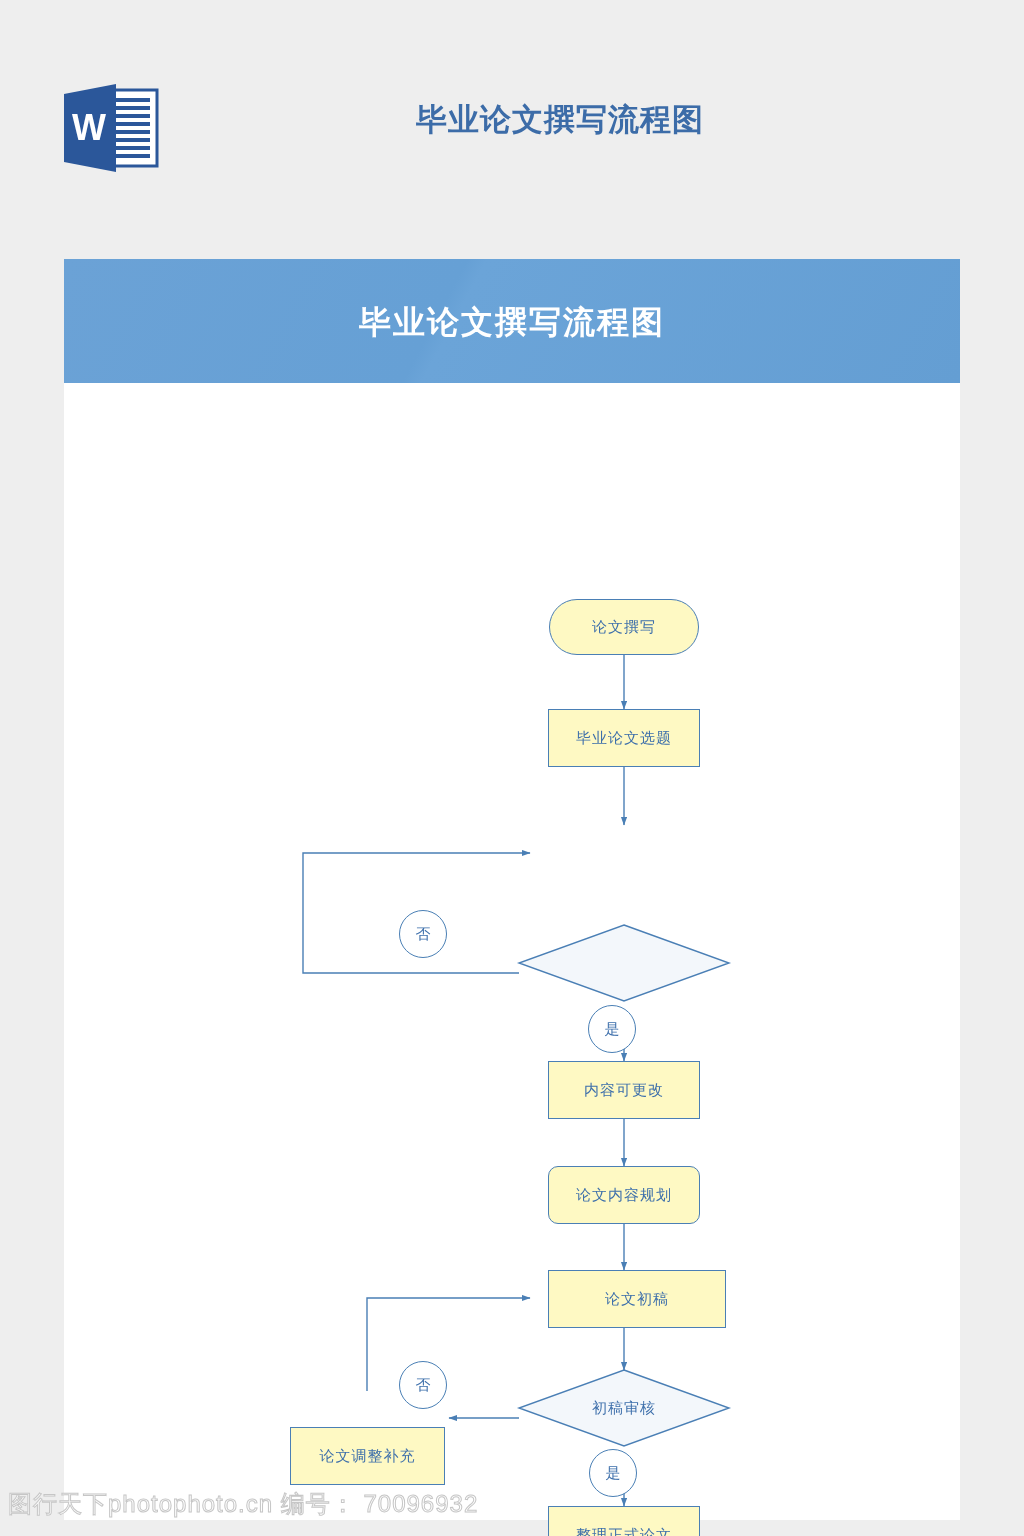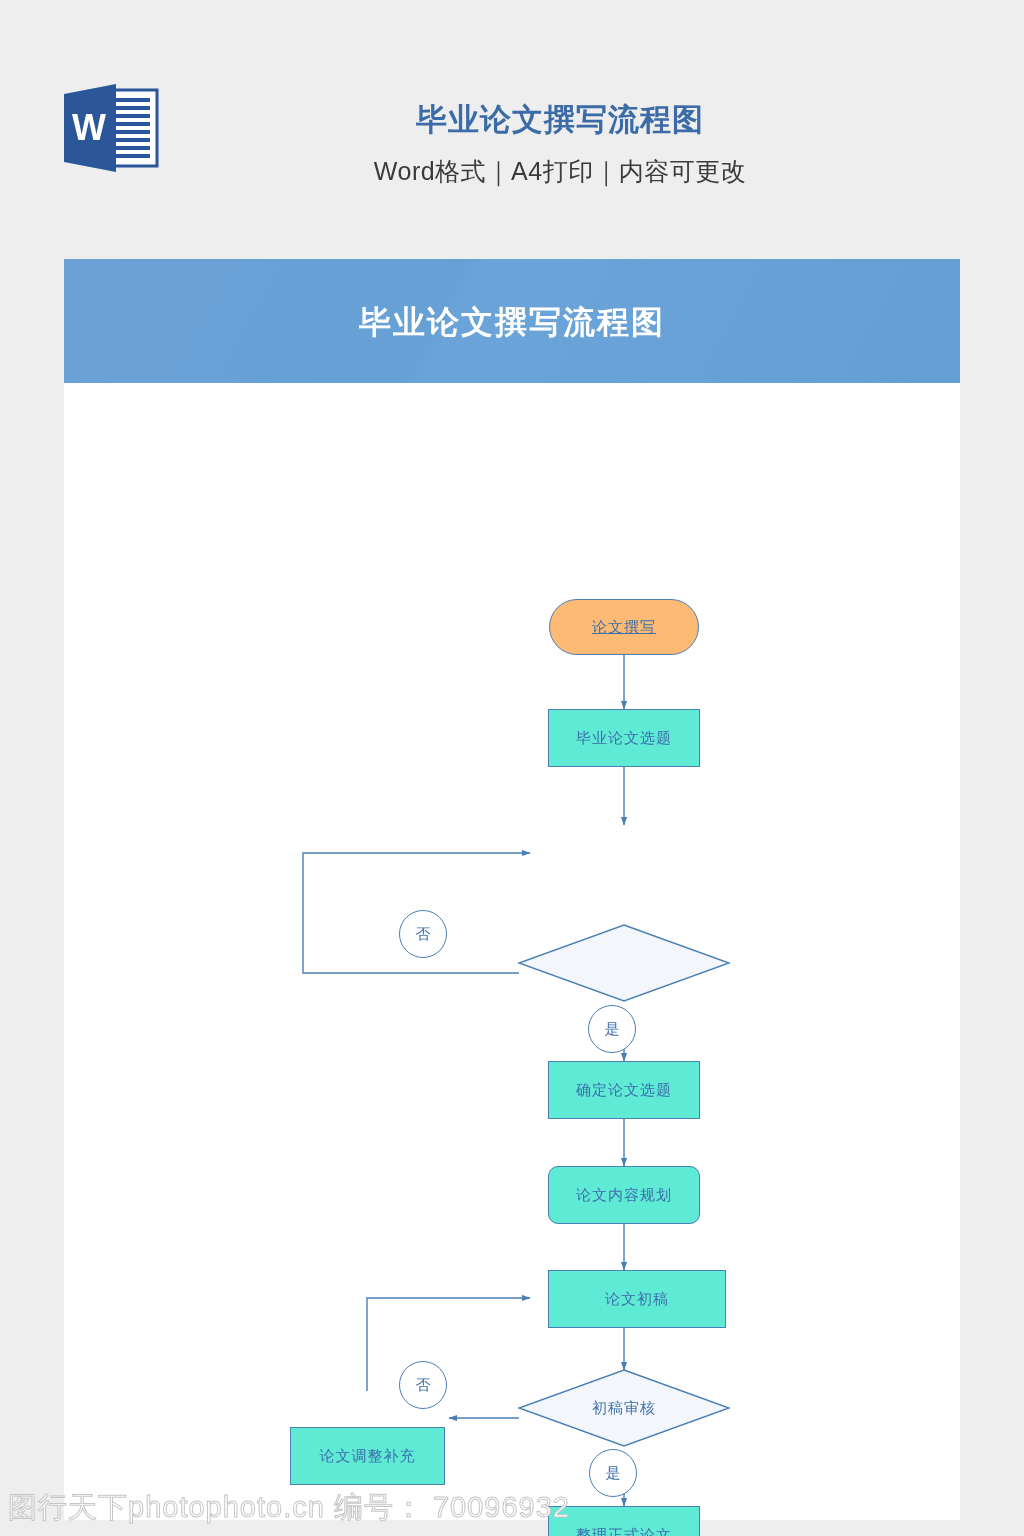--- a/index.html
+++ b/index.html
@@ -47,39 +47,39 @@
     position:absolute;left:0;top:124px;width:896px;height:1137px;
   }
   #flow-svg{position:absolute;left:0;top:0;}
   .node{
     position:absolute;
     display:flex;align-items:center;justify-content:center;
     color:#3d6fab;font-size:15px;letter-spacing:1px;
     box-sizing:border-box;
   }
   .node.process{
-    border:1.4px solid #4a7fb5;background:#5eead4;
+    border:1.4px solid #4a7fb5;background:#fef9c3;
   }
   .node.terminator{
-    border:1.4px solid #4a7fb5;background:#fdba74;border-radius:999px;text-decoration:underline;
+    border:1.4px solid #4a7fb5;background:#fef9c3;border-radius:999px;
   }
   .node.decision-label{
     background:transparent;border:none;pointer-events:none;
   }
   .yn-badge{
     position:absolute;
     width:46px;height:46px;border-radius:50%;
     border:1.3px solid #4a7fb5;background:#ffffff;
     display:flex;align-items:center;justify-content:center;
     color:#3d6fab;font-size:15px;
   }
   
   #footer-watermark{
     position:absolute;left:8px;top:1488px;
-    font-size:29px;letter-spacing:1px;
+    font-size:24px;letter-spacing:1px;
     color:#ffffff;
     -webkit-text-stroke:1px #c6c6c6;
     white-space:nowrap;
   }
 </style>
 </head>
 <body>
 
 <div id="promo-header">
 
@@ -97,21 +97,20 @@
         <rect x="54" y="66" width="38" height="4"></rect>
         <rect x="54" y="74" width="38" height="4"></rect>
       </g>
 
       <path d="M6 14 L58 4 L58 92 L6 82 Z" fill="#2b579a"></path>
       <text x="31" y="60" font-family="'Liberation Sans',sans-serif" font-size="36" font-weight="bold" fill="#ffffff" text-anchor="middle">W</text>
     </svg>
   </div>
 
   <div id="promo-title">毕业论文撰写流程图</div>
-  <div id="promo-sub">Word格式｜A4打印｜内容可更改</div>
 </div>
 
 <div id="page-sheet">
 
   <div id="doc-banner">
     <div id="doc-banner-title">毕业论文撰写流程图</div>
   </div>
 
   <div id="flow-canvas">
     <svg id="flow-svg" width="896" height="1137" viewBox="0 0 896 1137">
@@ -147,21 +146,21 @@
 
       <polygon points="560,987 665,1025 560,1063 455,1025" fill="#f3f7fb" stroke="#4a7fb5" stroke-width="1.4"></polygon>
       <polygon points="560,542 665,580 560,618 455,580" fill="#f3f7fb" stroke="#4a7fb5" stroke-width="1.4"></polygon>
     </svg>
 
     <div class="node terminator" style="left:485px;top:216px;width:150px;height:56px;">论文撰写</div>
 
     <div class="node process" style="left:484px;top:326px;width:152px;height:58px;">毕业论文选题</div>
 
 
-    <div class="node process" style="left:484px;top:678px;width:152px;height:58px;">确定论文选题</div>
+    <div class="node process" style="left:484px;top:678px;width:152px;height:58px;">内容可更改</div>
 
     <div class="node process" style="left:484px;top:783px;width:152px;height:58px;border-radius:10px;">论文内容规划</div>
 
     <div class="node process" style="left:484px;top:887px;width:178px;height:58px;">论文初稿</div>
 
     <div class="node decision-label" style="left:455px;top:1007px;width:210px;height:36px;">初稿审核</div>
 
     <div class="node process" style="left:226px;top:1006px;width:155px;height:58px;margin-top:38px;">论文调整补充</div>
 
     <div class="node process" style="left:484px;top:1123px;width:152px;height:58px;">整理正式论文</div>

